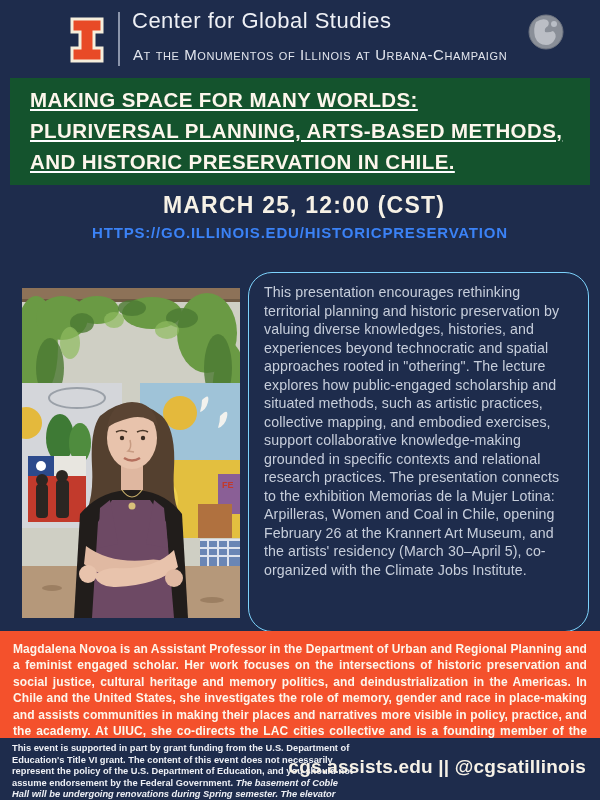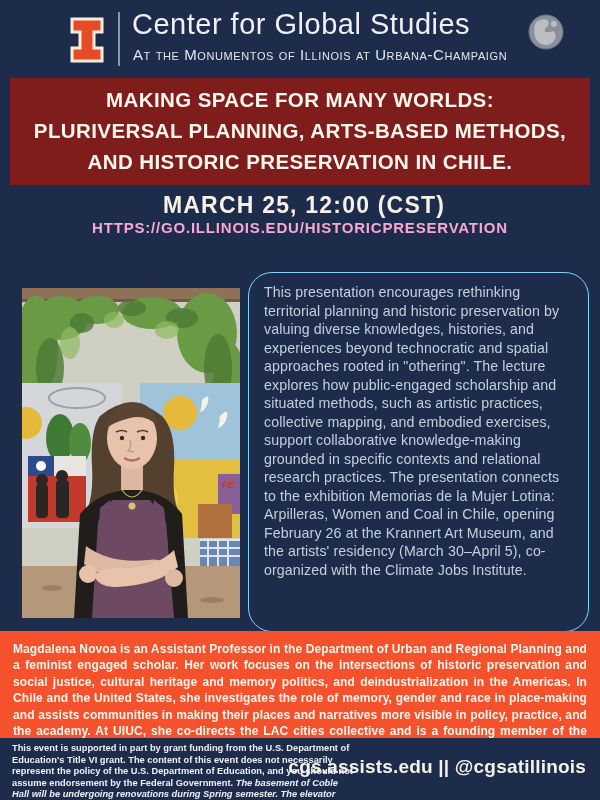--- a/index.html
+++ b/index.html
@@ -6,34 +6,34 @@
   *{box-sizing:border-box;}
   .flyer{
     position:relative;width:600px;height:800px;margin:0 auto;
     background:#1E2C4C;overflow:hidden;
     font-family:"Liberation Sans", sans-serif;color:#fff;
   }
   
   .header{position:absolute;top:0;left:0;width:600px;height:78px;background:#1E2C4C;}
   .blocki{position:absolute;left:68px;top:16px;width:38px;height:48px;}
   .divider{position:absolute;left:118px;top:12px;width:2px;height:54px;background:#8b95ab;}
-  .org-title{position:absolute;left:132px;top:8px;width:390px;font-size:29px;font-weight:400;color:#eef0f5;letter-spacing:.5px;white-space:nowrap;}
+  .org-title{position:absolute;left:132px;top:8px;width:390px;font-size:22px;font-weight:400;color:#eef0f5;letter-spacing:.5px;white-space:nowrap;}
   .org-sub{position:absolute;left:133px;top:46px;width:420px;font-size:15px;color:#e3e6ee;font-variant:small-caps;letter-spacing:.6px;white-space:nowrap;}
   .globe{position:absolute;left:526px;top:12px;width:40px;height:40px;}
   
   .banner{
-    position:absolute;left:10px;top:78px;width:580px;height:107px;background:#7f1d1d;
-    display:flex;align-items:center;justify-content:center;text-align:center;
+    position:absolute;left:10px;top:78px;width:580px;height:107px;background:#14532d;
+    display:flex;align-items:center;justify-content:center;text-align:left;text-decoration:underline;
   }
   .banner-text{width:540px;font-size:20.5px;font-weight:bold;letter-spacing:.4px;line-height:1.5;color:#fdf6ec;}
   
   .event{position:absolute;left:0;top:192px;width:600px;text-align:center;}
   .event-datetime{font-size:23px;font-weight:bold;letter-spacing:1.2px;color:#f6f1e6;padding-left:8px;}
   .event-location{margin-top:7px;font-size:13.5px;font-weight:bold;letter-spacing:.8px;color:#f6f1e6;}
-  .event-url{font-size:15px;font-weight:bold;letter-spacing:.8px;color:#f9a8d4;text-decoration:none;display:inline-block;}
+  .event-url{margin-top:5px;font-size:15px;font-weight:bold;letter-spacing:.8px;color:#3b82f6;text-decoration:none;display:inline-block;}
   
   .photo{position:absolute;left:22px;top:288px;width:257px;height:330px;overflow:hidden;}
   .desc-box{
     position:absolute;left:248px;top:272px;width:341px;height:360px;
     border:1px solid #7dd3fc;border-radius:24px;background:#1E2C4C;
     padding:10px 14px 8px 15px;
   }
   .desc-text{font-size:14.2px;line-height:18.5px;color:#C7CEDB;letter-spacing:.1px;}
   
   .bio{

